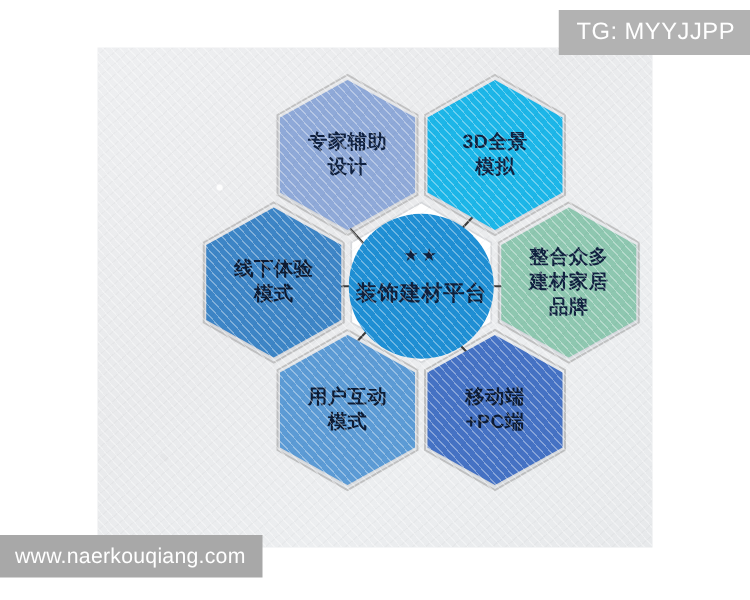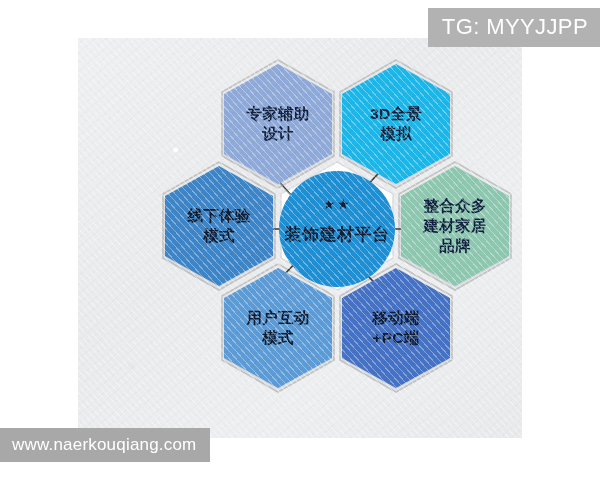--- a/index.html
+++ b/index.html
@@ -86,21 +86,21 @@
     pointer-events: none;
   }
 
   
   #tg-banner {
     position: absolute;
     right: 0;
     top: 8px;
     background: #b2b2b2;
     color: #ffffff;
-    font-size: 22px;
+    font-size: 19px;
     line-height: 1;
     padding: 8px 12px 9px 14px;
     letter-spacing: 0.4px;
   }
   #site-banner {
     position: absolute;
     left: 0;
     bottom: 18px;
     background: #a8a8a8;
     color: #ffffff;

